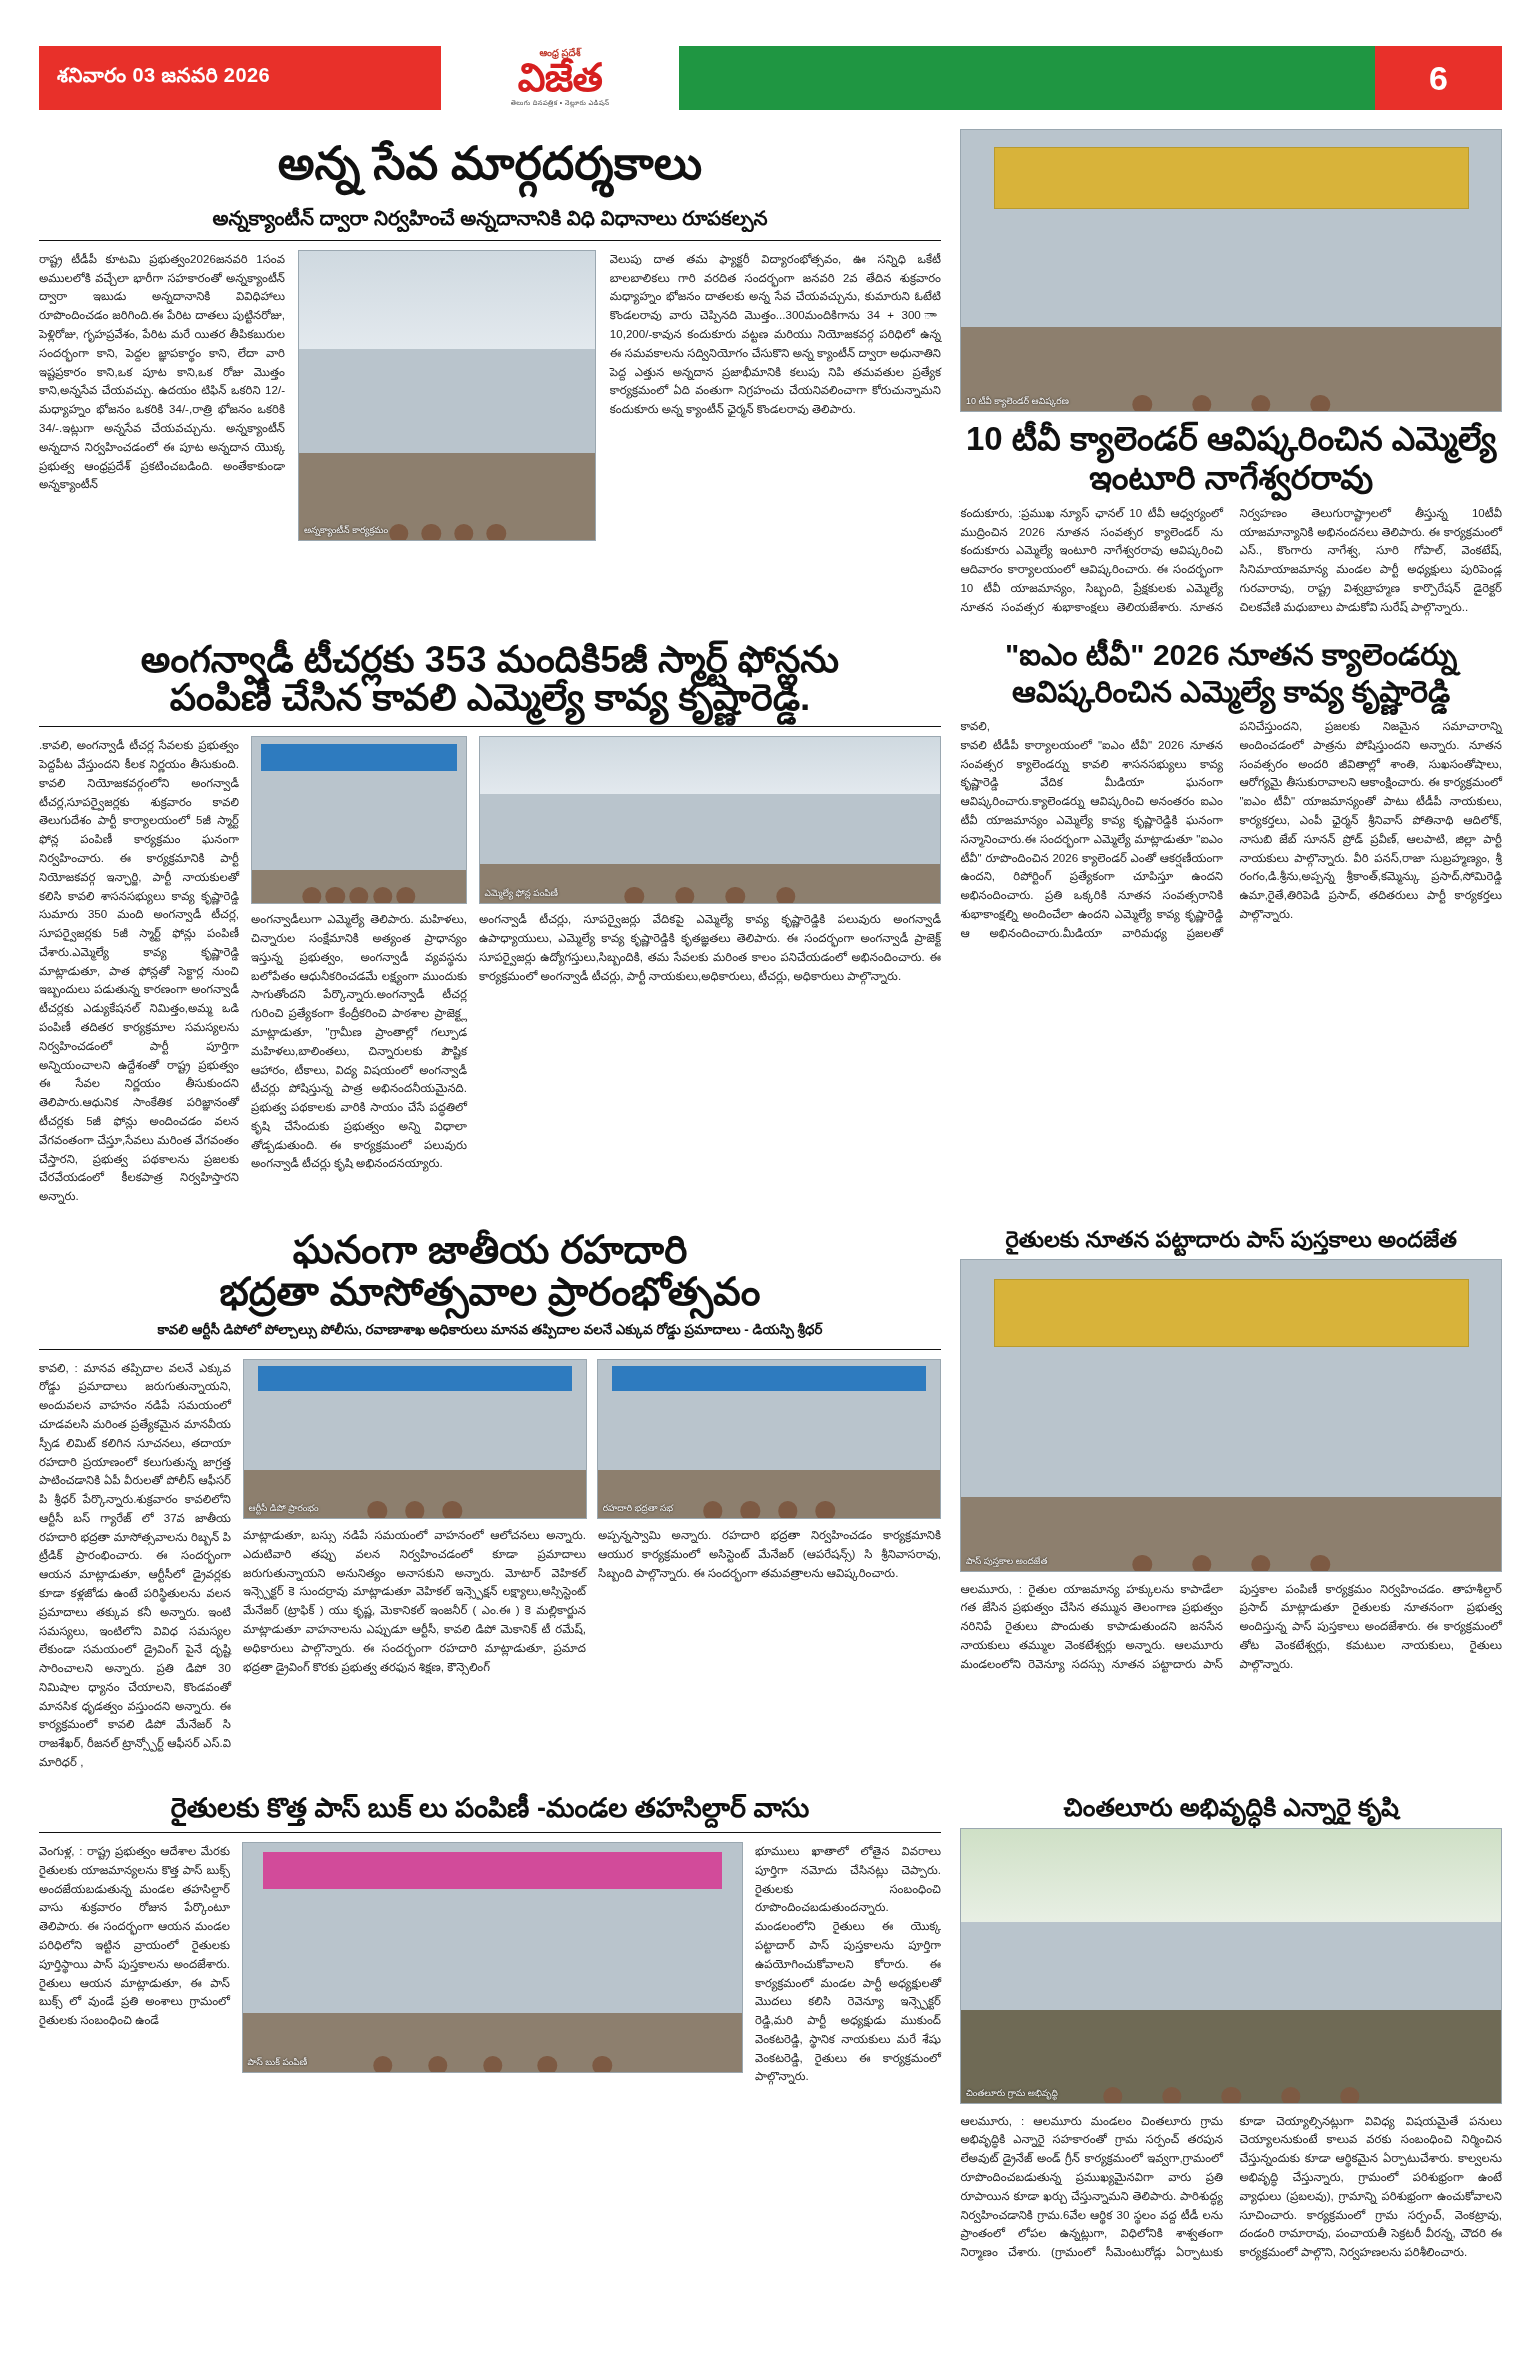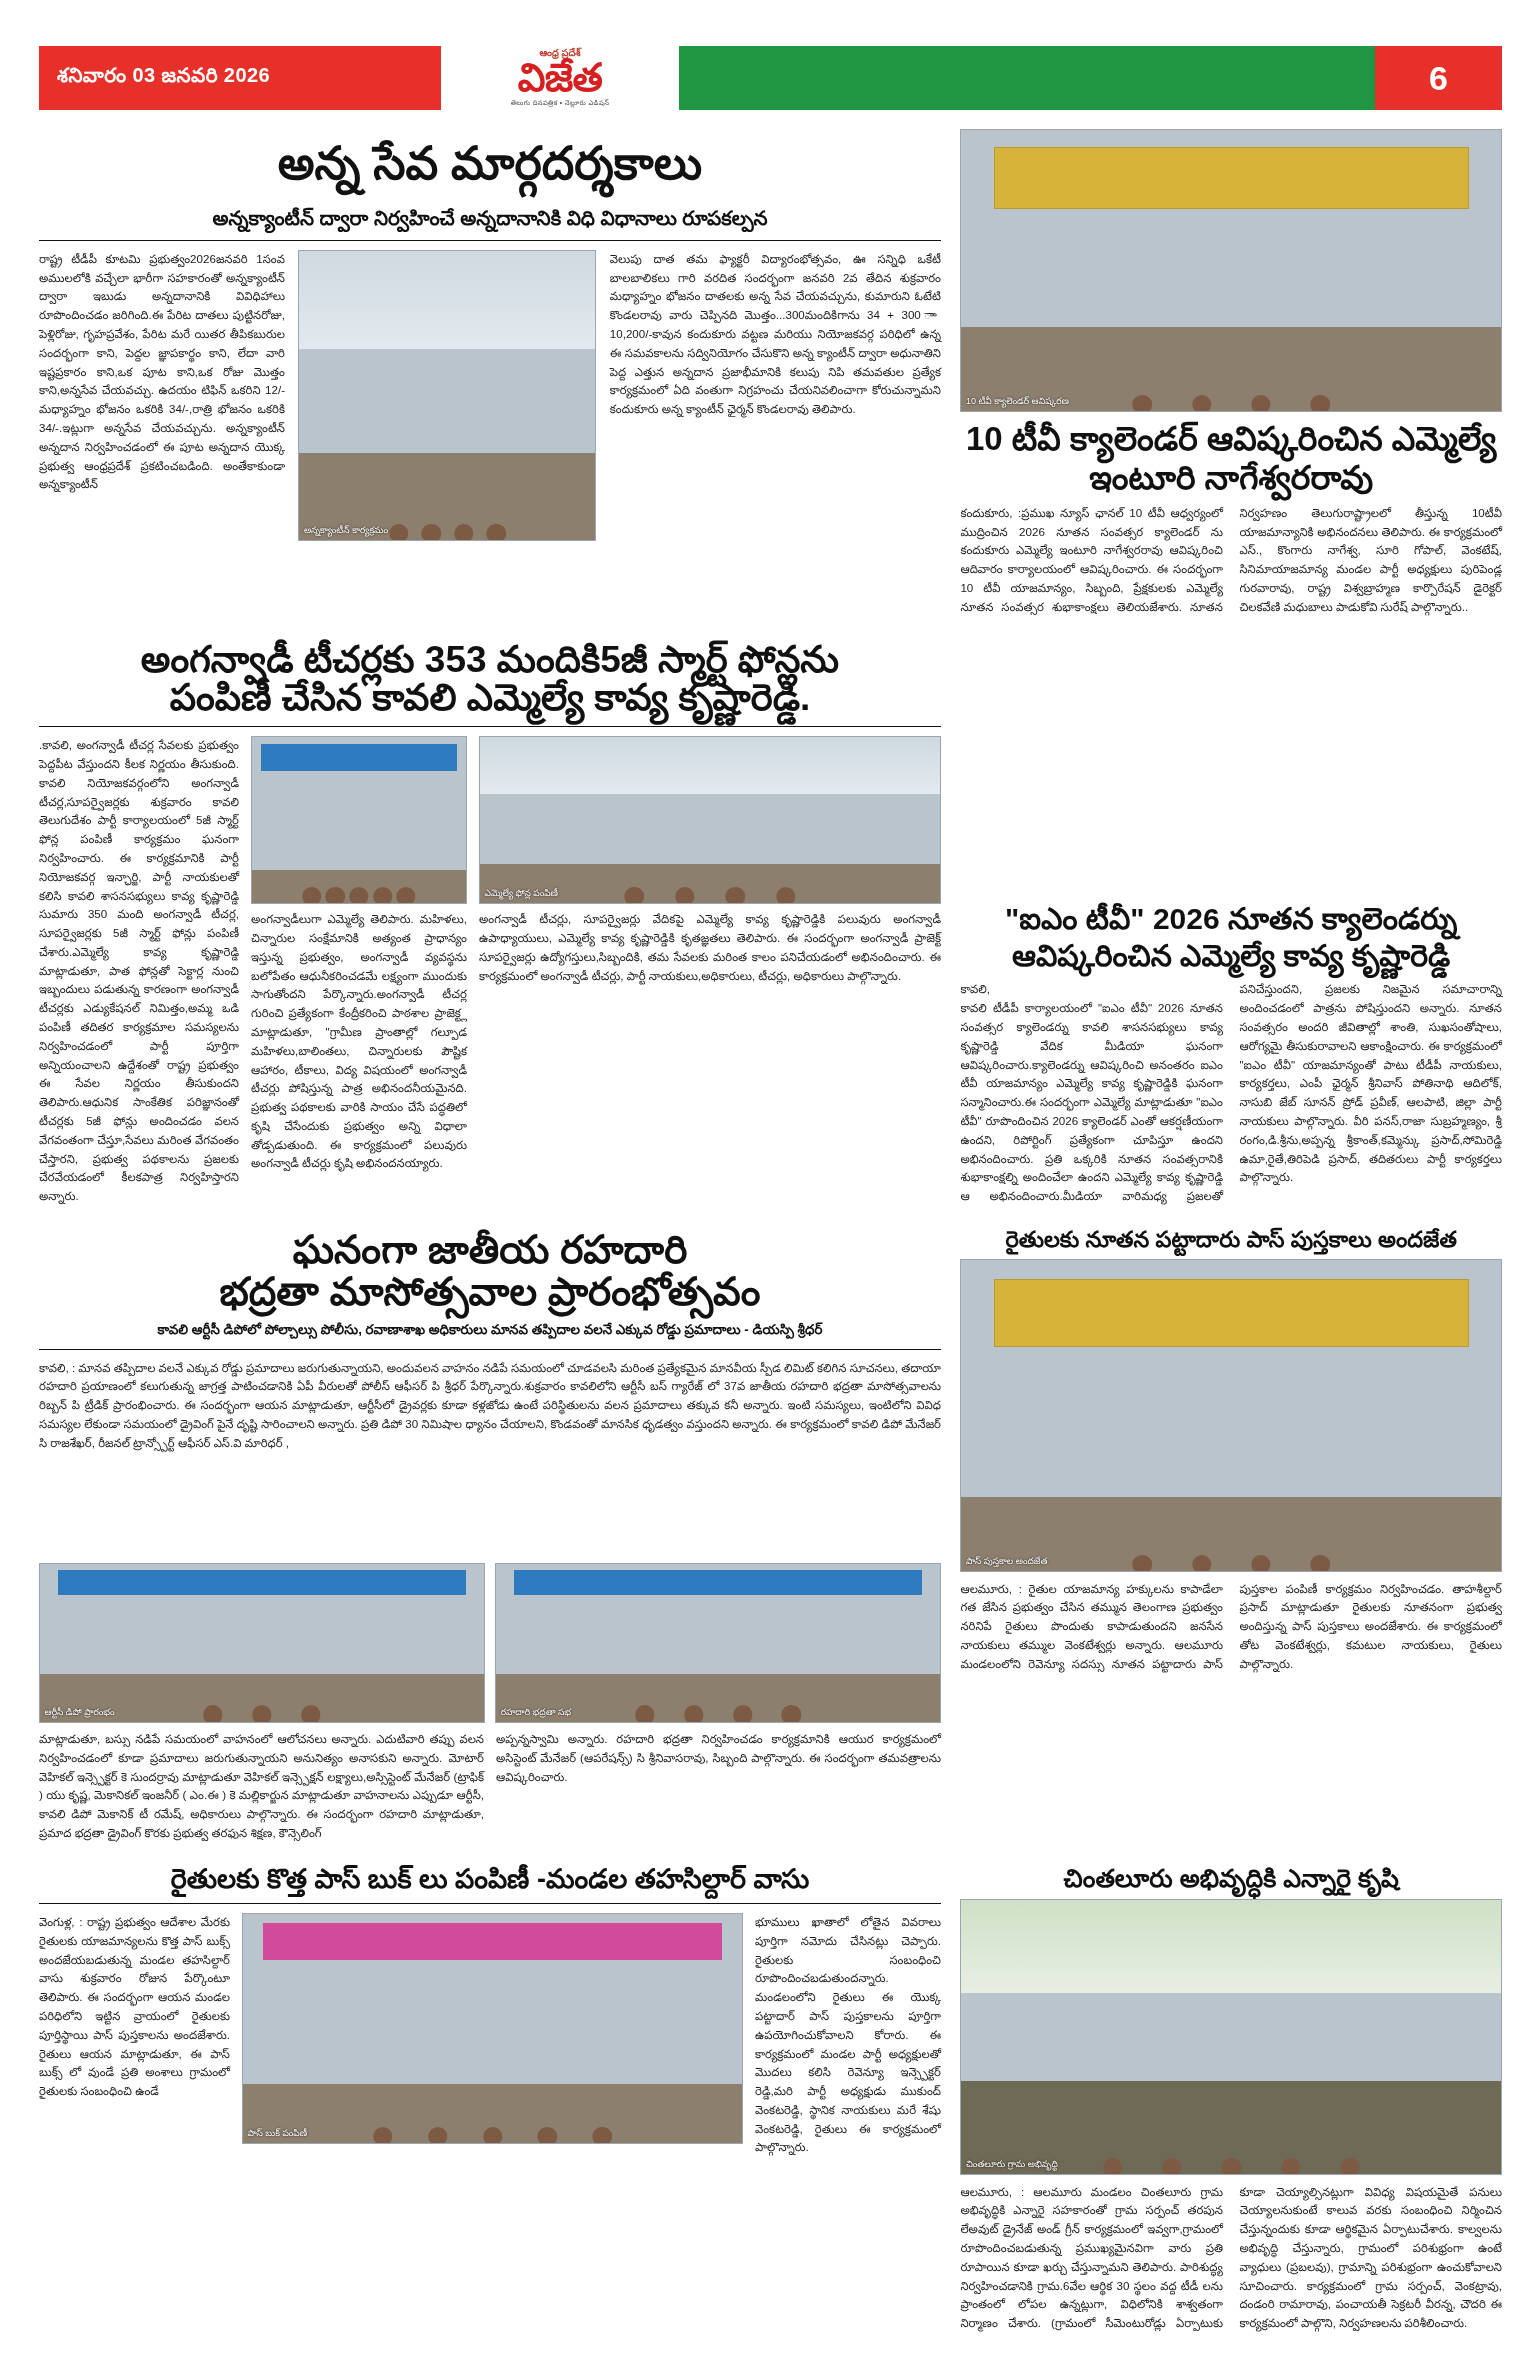--- a/index.html
+++ b/index.html
@@ -213,21 +213,21 @@
           <div class="p white" style="height:66%"></div>
           <div class="p blue" style="height:60%"></div>
         </div>
         <div class="photo-caption">10 టీవీ క్యాలెండర్ ఆవిష్కరణ</div>
       </div>
       <h2 class="headline-sm">10 టీవీ క్యాలెండర్ ఆవిష్కరించిన ఎమ్మెల్యే ఇంటూరి నాగేశ్వరరావు</h2>
       <div class="body-text text-2">కందుకూరు,  :ప్రముఖ న్యూస్ ఛానల్ 10 టీవీ ఆధ్వర్యంలో ముద్రించిన 2026 నూతన సంవత్సర క్యాలెండర్ ను కందుకూరు ఎమ్మెల్యే ఇంటూరి నాగేశ్వరరావు ఆవిష్కరించి ఆదివారం కార్యాలయంలో ఆవిష్కరించారు. ఈ సందర్భంగా 10 టీవీ యాజమాన్యం, సిబ్బంది, ప్రేక్షకులకు ఎమ్మెల్యే నూతన సంవత్సర శుభాకాంక్షలు తెలియజేశారు. నూతన నిర్వహణం తెలుగురాష్ట్రాలలో తీస్తున్న 10టీవీ యాజమాన్యానికి అభినందనలు తెలిపారు. ఈ కార్యక్రమంలో ఎస్., కొంగారు నాగేశ్వ, సూరి గోపాల్, వెంకటేష్, సినిమాయాజమాన్య మండల పార్టీ అధ్యక్షులు పురిపెండ్ల గురవారావు, రాష్ట్ర విశ్వబ్రాహ్మణ కార్పొరేషన్ డైరెక్టర్ చిలకవేణి మధుబాలు పాడుకోవి సురేష్ పాల్గొన్నారు..</div>
     </div>
   </div>
 
-  <div class="cols" style="margin-top:13.4px;align-items:flex-end;">
+  <div class="cols" style="margin-top:13.4px;">
 
     <div class="col-left">
       <h1 class="headline" style="font-size:37px;">అంగన్వాడీ టీచర్లకు 353 మందికి5జీ స్మార్ట్ ఫోన్లను</h1>
       <h1 class="headline" style="font-size:37px; margin-top:-10.4px;">పంపిణీ చేసిన కావలి ఎమ్మెల్యే కావ్య కృష్ణారెడ్డి.</h1>
       <hr class="rule">
       <div style="display:flex; gap:12px;">
         <div style="flex:0 0 200px;" class="body-text">.కావలి, అంగన్వాడీ టీచర్ల సేవలకు ప్రభుత్వం పెద్దపీట వేస్తుందని కీలక నిర్ణయం తీసుకుంది. కావలి నియోజకవర్గంలోని అంగన్వాడీ టీచర్ల,సూపర్వైజర్లకు శుక్రవారం కావలి తెలుగుదేశం పార్టీ కార్యాలయంలో 5జీ స్మార్ట్ ఫోన్ల పంపిణీ కార్యక్రమం ఘనంగా నిర్వహించారు. ఈ కార్యక్రమానికి పార్టీ నియోజకవర్గ ఇన్ఛార్జి, పార్టీ నాయకులతో కలిసి కావలి శాసనసభ్యులు కావ్య కృష్ణారెడ్డి సుమారు 350 మంది అంగన్వాడీ టీచర్ల, సూపర్వైజర్లకు 5జీ స్మార్ట్ ఫోన్లు పంపిణీ చేశారు.ఎమ్మెల్యే కావ్య కృష్ణారెడ్డి మాట్లాడుతూ, పాత ఫోన్లతో సెక్టార్ల నుంచి ఇబ్బందులు పడుతున్న కారణంగా అంగన్వాడీ టీచర్లకు ఎడ్యుకేషనల్ నిమిత్తం,అమ్మ ఒడి పంపిణీ తదితర కార్యక్రమాల సమస్యలను నిర్వహించడంలో పార్టీ పూర్తిగా అన్నియంచాలని ఉద్దేశంతో రాష్ట్ర ప్రభుత్వం ఈ సేవల నిర్ణయం తీసుకుందని తెలిపారు.ఆధునిక సాంకేతిక పరిజ్ఞానంతో టీచర్లకు 5జీ ఫోన్లు అందించడం వలన వేగవంతంగా చేస్తూ,సేవలు మరింత వేగవంతం చేస్తారని, ప్రభుత్వ పథకాలను ప్రజలకు చేరవేయడంలో కీలకపాత్ర నిర్వహిస్తారని అన్నారు.</div>
         <div style="flex:0 0 216px;">
           <div class="photo" style="height:168px;">
             <div class="banner2"></div>
@@ -267,21 +267,21 @@
     </div>
   </div>
 
   <div class="cols" style="margin-top:13.4px;">
 
     <div class="col-left">
       <h1 class="headline" style="font-size:39px;">ఘనంగా జాతీయ రహదారి</h1>
       <h1 class="headline" style="font-size:39px; margin-top:-9px;">భద్రతా మాసోత్సవాల ప్రారంభోత్సవం</h1>
       <div class="byline">కావలి ఆర్టీసీ డిపోలో పోల్చాల్సు పోలీసు, రవాణాశాఖ అధికారులు మానవ తప్పిదాల వలనే ఎక్కువ రోడ్డు ప్రమాదాలు - డియస్పి శ్రీధర్</div>
       <hr class="rule">
-      <div style="display:flex; gap:12px;flex-direction:column;">
+      <div style="display:flex; gap:12px;">
         <div style="flex:0 0 192px;" class="body-text">కావలి, : మానవ తప్పిదాల వలనే ఎక్కువ రోడ్డు ప్రమాదాలు జరుగుతున్నాయని, అందువలన వాహనం నడిపే సమయంలో చూడవలసి మరింత ప్రత్యేకమైన మానవీయ స్పీడ లిమిట్ కలిగిన సూచనలు, తదాయా రహదారి ప్రయాణంలో కలుగుతున్న జాగ్రత్త పాటించడానికి ఏపీ వీరులతో పోలీస్ ఆఫీసర్ పి శ్రీధర్ పేర్కొన్నారు.శుక్రవారం కావలిలోని ఆర్టీసీ బస్ గ్యారేజ్ లో 37వ జాతీయ రహదారి భద్రతా మాసోత్సవాలను రిబ్బన్ పి ట్రీడిక్ ప్రారంభించారు. ఈ సందర్భంగా ఆయన మాట్లాడుతూ, ఆర్టీసీలో డ్రైవర్లకు కూడా కళ్లజోడు ఉంటే పరిస్థితులను వలన ప్రమాదాలు తక్కువ కనీ అన్నారు. ఇంటి సమస్యలు, ఇంటిలోని వివిధ సమస్యల లేకుండా సమయంలో డ్రైవింగ్ పైనే దృష్టి సారించాలని అన్నారు. ప్రతి డిపో 30 నిమిషాల ధ్యానం చేయాలని, కొండవంతో మానసిక ధృడత్వం వస్తుందని అన్నారు. ఈ కార్యక్రమంలో కావలి డిపో మేనేజర్ సి రాజశేఖర్, రీజనల్ ట్రాన్స్పోర్ట్ ఆఫీసర్ ఎస్.వి మారిధర్ , </div>
         <div style="flex:1 1 auto;">
           <div class="grid2">
             <div class="photo" style="flex:1 1 0; height:160px;">
               <div class="banner2"></div>
                 <div class="floor" style="height:30%"></div>
               <div class="ppl">
                 <div class="p white" style="height:50%"></div>
                 <div class="p dark" style="height:54%"></div>
                 <div class="p pink" style="height:48%"></div>

